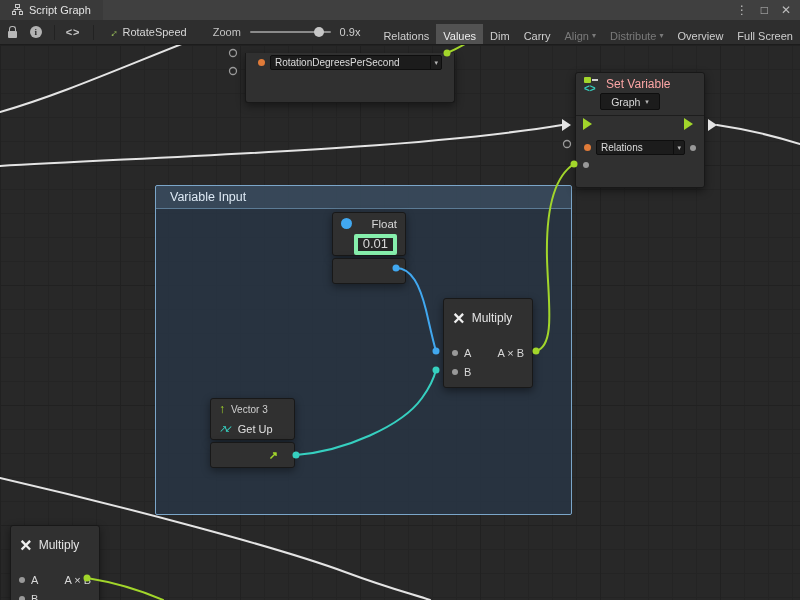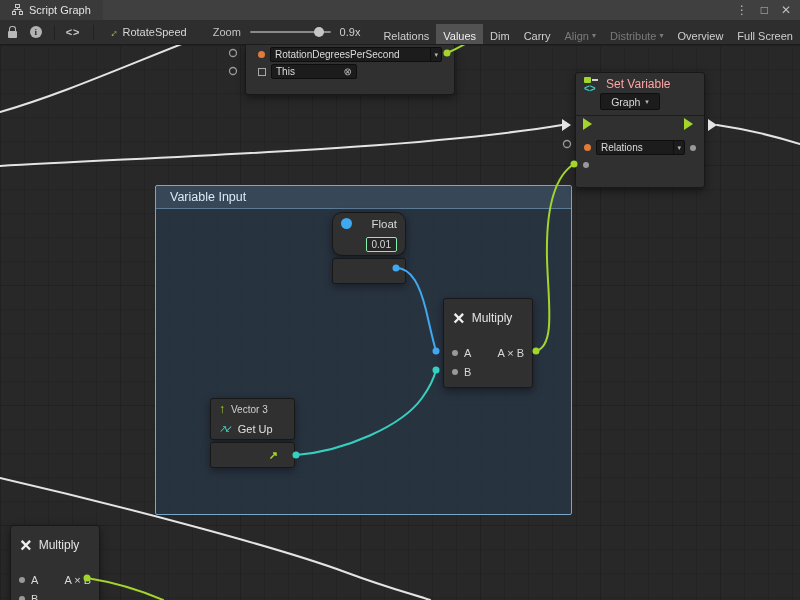--- a/index.html
+++ b/index.html
@@ -59,44 +59,44 @@
   .dot.gray{background:var(--port_gray);width:6px;height:6px;}
   .vrow{display:flex;align-items:center;gap:5px;height:17px;padding:0 12px;}
   .field{flex:1;display:flex;align-items:center;background:#1c1c1c;border:1px solid #0e0e0e;border-radius:2px;
     height:13px;font-size:10px;padding:0 0 0 4px;overflow:hidden;color:#dcdcdc;}
   .field .ftext{white-space:nowrap;overflow:hidden;}
   .caret{font-size:7px;color:#b5b5b5;border-left:1px solid #0e0e0e;padding:0 3px;margin-left:auto;
     align-self:stretch;display:flex;align-items:center;flex:none;}
   .cube{width:8px;height:8px;border:1px solid #a8a8a8;flex:none;box-sizing:border-box;}
   .otimes{margin-left:auto;margin-right:4px;color:#b5b5b5;font-size:10px;line-height:1;}
   
-  .node-varref{left:245px;top:0;width:210px;height:50px;border-top:none;border-radius:0 0 3px 3px;padding-top:1px;}
+  .node-varref{left:245px;top:8px;width:210px;height:50px;border-top:none;border-radius:0 0 3px 3px;padding-top:1px;}
   .field-this{flex:none;width:80px;}
   
   .node-setvar{left:575px;top:27px;width:130px;height:116px;}
   .sv-header{display:flex;align-items:center;gap:6px;padding:3px 8px 0 8px;height:16px;}
   .sv-title{font-size:12px;color:#fca5a5;}
   .sv-icon{position:relative;width:16px;height:15px;flex:none;}
   .sv-box{position:absolute;top:0;left:0;width:7px;height:6px;background:var(--lime);border-radius:1px;}
   .sv-pin{position:absolute;top:2px;left:8px;width:6px;height:2px;background:#cfcfcf;}
   .sv-brackets{position:absolute;left:0;bottom:-2px;color:var(--teal);font-size:10px;font-weight:bold;letter-spacing:0;}
   .graph-pill{margin:1px 0 0 24px;width:58px;height:15px;background:#1c1c1c;border:1px solid #0e0e0e;border-radius:2px;
     font-size:10.5px;display:flex;align-items:center;justify-content:center;gap:5px;color:#d8d8d8;}
   .graph-pill .caret-s{font-size:7px;color:#b5b5b5;}
   .sv-divider{height:1px;background:#1d1d1d;margin-top:5px;}
   .flow-row{height:22px;}
   .sv-row{height:19px;padding:0 8px;}
   .sv-dotrow{height:16px;display:flex;align-items:center;padding-left:7px;}
   
-  .node-float{left:332px;top:167px;width:74px;height:44px;border-radius:10px;}
+  .node-float{left:332px;top:167px;width:74px;height:44px;}
   .f-row{display:flex;align-items:center;gap:6px;height:21px;padding:0 8px;}
   .f-circle{width:11px;height:11px;border-radius:50%;background:var(--blue);flex:none;}
   .f-title{margin-left:auto;font-size:11.5px;}
-  .f-valuebox{margin-left:auto;background:#262626;border:1px solid #86efac;border-radius:2px;
-    padding:0 5px;height:13px;display:flex;align-items:center;font-size:10px;}
+  .f-valuebox{margin-left:auto;background:#262626;border:4px solid #86efac;border-radius:2px;
+    padding:0 5px;height:13px;display:flex;align-items:flex-end;font-size:13px;}
   .strip{position:absolute;background:#303030;border:1px solid #181818;border-radius:3px;
     box-shadow:0 3px 8px rgba(0,0,0,0.4);box-sizing:border-box;}
   .strip-float{left:332px;top:213px;width:74px;height:26px;}
   .strip-vec{left:210px;top:397px;width:85px;height:26px;display:flex;align-items:center;
     justify-content:flex-end;padding-right:16px;}
   .vec-out-icon{color:var(--lime);font-size:11px;font-weight:bold;}
   
   .node-multiply{width:90px;height:90px;}
   .node-mult-top{left:443px;top:253px;}
   .node-mult-bottom{left:10px;top:480px;height:84px;}
@@ -193,27 +193,20 @@
   </div>
 
   <div class="node node-varref">
     <div class="vrow">
       <span class="dot orange"></span>
       <div class="field">
         <span class="ftext">RotationDegreesPerSecond</span>
         <span class="caret">▾</span>
       </div>
     </div>
-    <div class="vrow">
-      <span class="cube"></span>
-      <div class="field field-this">
-        <span class="ftext">This</span>
-        <span class="otimes">⊗</span>
-      </div>
-    </div>
   </div>
 
   <div class="node node-setvar">
     <div class="sv-header">
       <span class="sv-icon">
         <span class="sv-box"></span>
           <span class="sv-pin"></span>
         <span class="sv-brackets">&lt;&gt;</span>
       </span>
       <span class="sv-title">Set Variable</span>

